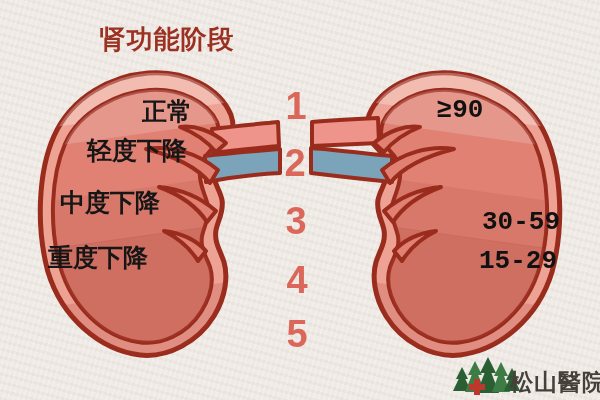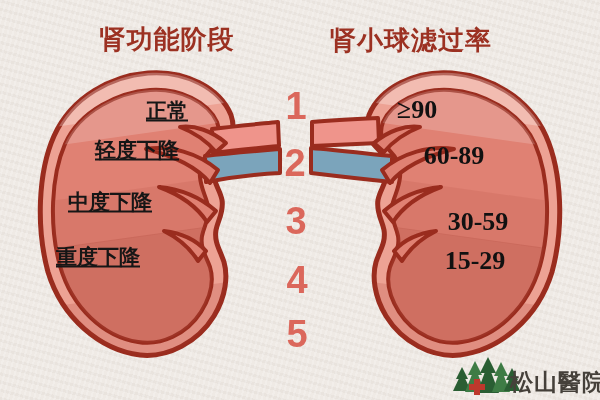--- a/index.html
+++ b/index.html
@@ -9,22 +9,22 @@
     overflow:hidden;
     background-color:#efeae5;
     background-image:
       repeating-linear-gradient(105deg, rgba(255,255,255,.20) 0 2px, rgba(0,0,0,0) 2px 5px),
       repeating-linear-gradient(15deg, rgba(190,180,170,.12) 0 3px, rgba(0,0,0,0) 3px 8px);
     font-family:"DejaVu Sans", sans-serif;
   }
   .art{position:absolute;left:0;top:0;}
   .abs{position:absolute;transform:translate(-50%,-50%);white-space:nowrap;line-height:1;}
   .hdr{font-weight:bold;font-size:26px;color:#9c3122;letter-spacing:1px;}
-  .stage{font-weight:bold;font-size:21px;color:#161616;text-decoration:underline;}
-  .gfr{font-weight:bold;font-size:26px;color:#111111;font-family:Liberation Serif, serif;}
+  .stage{font-weight:bold;font-size:25px;color:#161616;}
+  .gfr{font-weight:bold;font-size:26px;color:#111111;font-family:Liberation Mono, monospace;margin-left:43px;}
   .num{font-weight:bold;font-size:38px;color:#db675b;font-family:"Liberation Sans", sans-serif;}
   .logo-text{font-weight:bold;font-size:23px;color:#45403a;letter-spacing:1px;font-family:"DejaVu Serif", serif;}
 </style>
 </head>
 <body>
 
 <div class="canvas">
 
   <svg class="art" width="600" height="400" viewBox="0 0 600 400">
     <defs>
@@ -116,33 +116,31 @@
       <polygon points="512,368 506,380 518,380" fill="#2a5e33"></polygon>
       <polygon points="512,373 504,391 520,391" fill="#2a5e33"></polygon>
     </g>
     <g fill="#bd382c">
       <rect x="474" y="379" width="6" height="16"></rect>
       <rect x="469" y="384" width="16" height="6"></rect>
     </g>
   </svg>
 
   <div class="abs hdr" style="left:167px;top:39px">肾功能阶段</div>
-  <div class="abs hdr" style="left:411px;top:40px">肾小球滤过率</div>
 
   <div class="abs stage" style="left:167px;top:111px">正常</div>
   <div class="abs stage" style="left:110px;top:202px">中度下降</div>
   <div class="abs stage" style="left:137px;top:150px">轻度下降</div>
   <div class="abs stage" style="left:98px;top:257px">重度下降</div>
 
   <div class="abs num" style="left:296px;top:106px">1</div>
   <div class="abs num" style="left:295px;top:163px">2</div>
   <div class="abs num" style="left:296px;top:221px">3</div>
   <div class="abs num" style="left:297px;top:280px">4</div>
   <div class="abs num" style="left:297px;top:334px">5</div>
 
   <div class="abs gfr" style="left:417px;top:110px">≥90</div>
-  <div class="abs gfr" style="left:454px;top:156px">60-89</div>
   <div class="abs gfr" style="left:478px;top:222px">30-59</div>
   <div class="abs gfr" style="left:475px;top:261px">15-29</div>
 
   <div class="abs logo-text" style="left:558px;top:381px">松山醫院</div>
 
 </div>
 
 </body></html>

